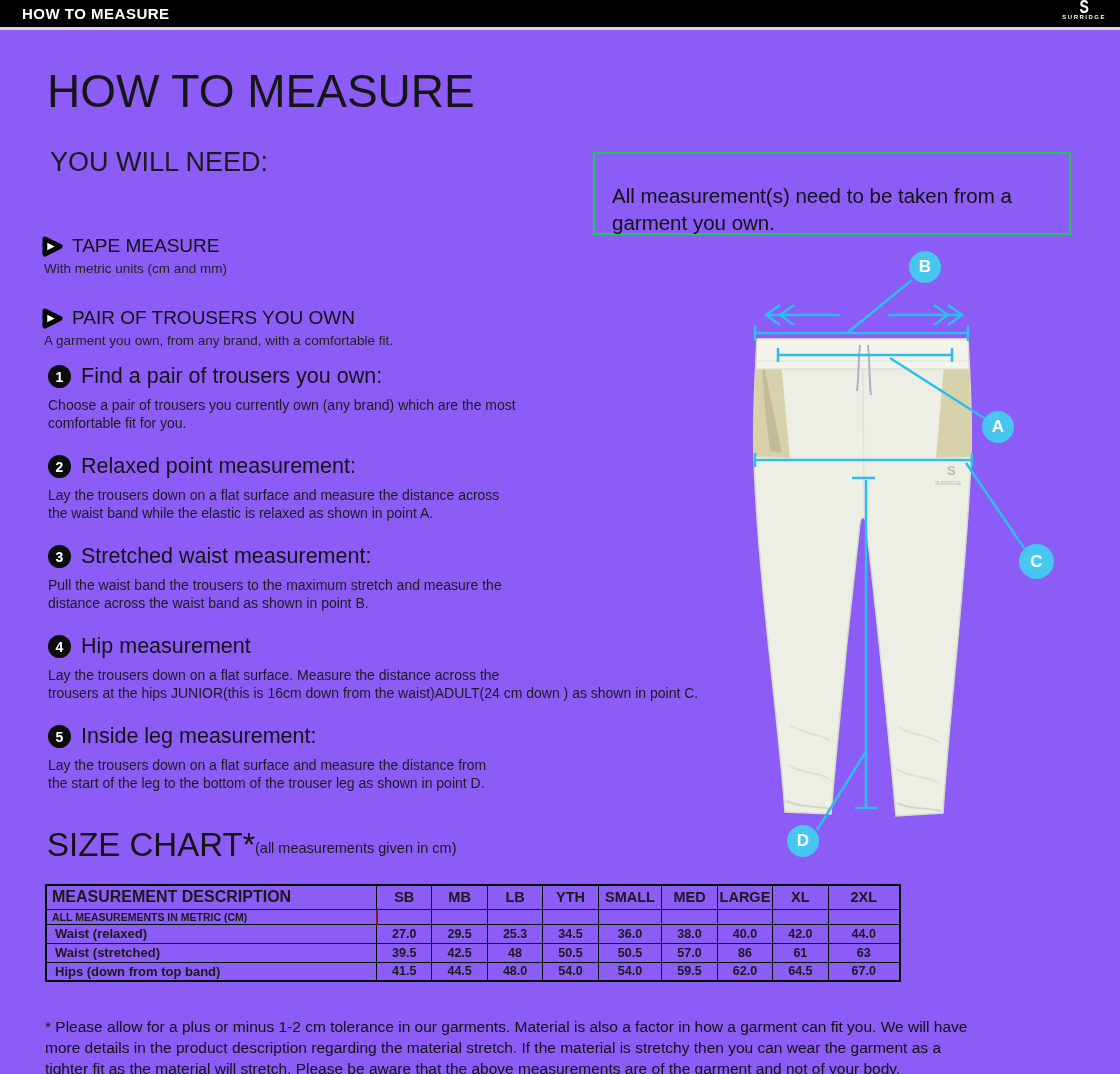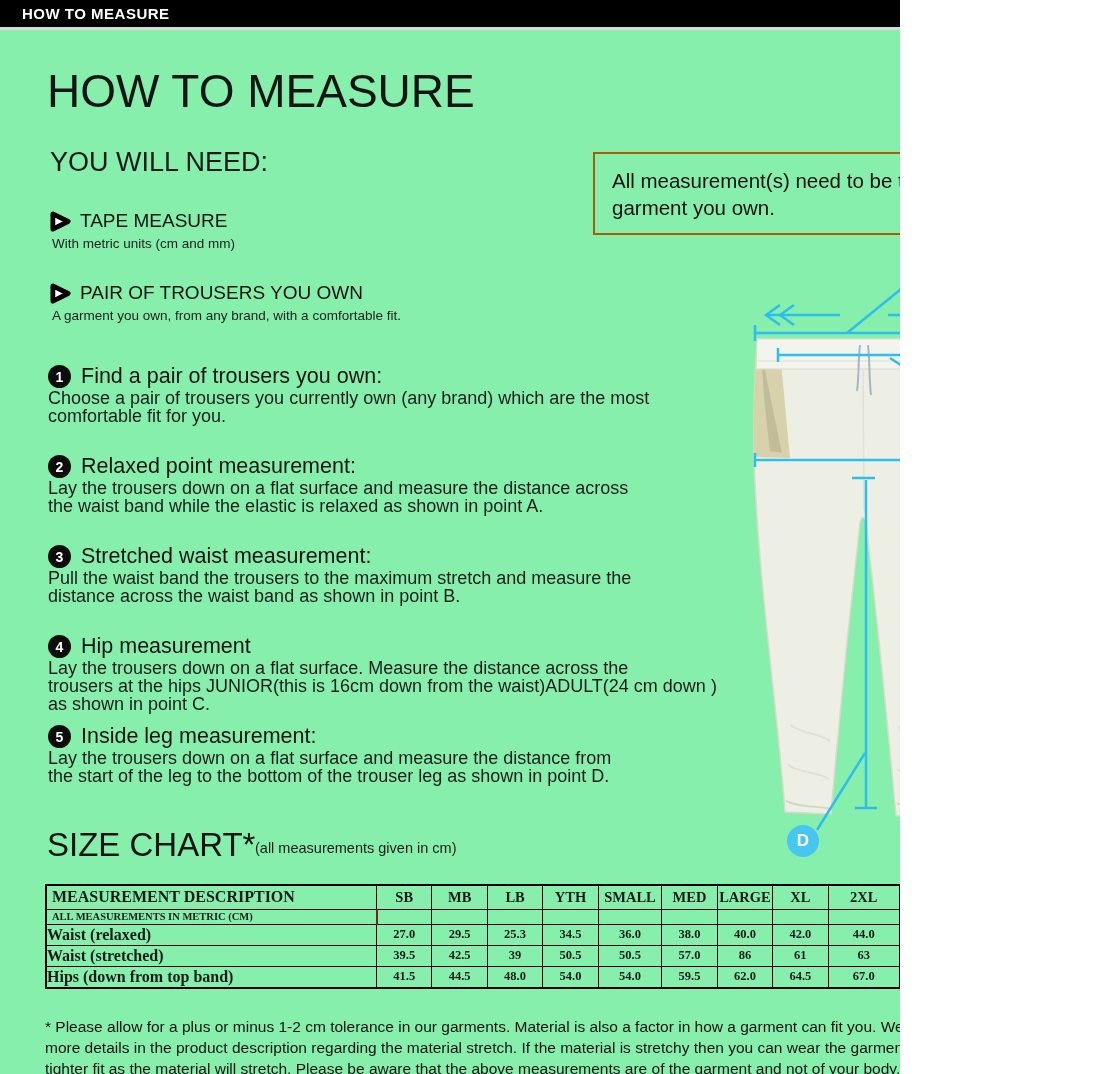--- a/index.html
+++ b/index.html
@@ -1,68 +1,68 @@
 <!DOCTYPE html>
 <html><head>
 <meta charset="utf-8">
 <style>
   * { margin:0; padding:0; box-sizing:border-box; }
   html,body { background:#ffffff; }
   body { font-family:"Liberation Sans", sans-serif; color:#1a1a1a; }
-  .page { position:relative; width:900px; height:1074px; background:#86efac; overflow:hidden; }
+  .page { position:relative; width:1120px; height:1074px; background:#8b5cf6; overflow:hidden; }
 
   
   .topbar { position:absolute; left:0; top:0; width:1120px; height:30px; background:#000;
             border-bottom:3px solid #d9d9d9; display:flex; align-items:center; }
   .topbar-title { color:#fff; font-size:15px; font-weight:bold; letter-spacing:.5px; margin-left:22px; }
   .brand { position:absolute; right:14px; top:1px; display:flex; flex-direction:column; align-items:center; color:#fff; }
   .brand-s { font-size:14px; font-weight:bold; line-height:13px; transform:scaleY(1.25); }
   .brand-name { font-size:6px; font-weight:bold; letter-spacing:1.5px; }
 
   
   .h1 { position:absolute; left:47px; top:64px; font-size:46px; letter-spacing:0; color:#151515; }
   .need-heading { position:absolute; left:50px; top:147px; font-size:27px; color:#1b1b1b; }
 
-  .need-item { position:absolute; left:50px; }
+  .need-item { position:absolute; left:42px;margin-top:25px; }
   .need-item .row { display:flex; align-items:center; gap:9px; }
   .need-title { font-size:19px; color:#111; }
   .need-sub { font-size:13.5px; color:#222; margin-top:4px; margin-left:2px; }
   .tri { width:21px; height:21px; flex:0 0 auto; }
 
   
   .step { position:absolute; left:48px; width:690px; }
   .step-head { display:flex; align-items:center; gap:10px; }
   .step-num { width:23px; height:23px; border-radius:50%; background:#0d0d0d; color:#fff;
               font-size:14px; font-weight:bold; display:flex; align-items:center; justify-content:center; flex:0 0 auto; }
   .step-title { font-size:21.5px; color:#141414; }
-  .step-body { font-size:18px; line-height:18px; color:#1c1c1c; white-space:pre-line; }
+  .step-body { font-size:14px; line-height:18px; color:#1c1c1c; margin-top:7px; white-space:pre-line; }
 
   
   .note-box { position:absolute; left:593px; top:152px; width:478px; height:83px;
-              border:2px solid #a16207; padding:13px 17px; font-size:20.5px; line-height:27px;
+              border:2px solid #22c55e; padding:28px 17px; font-size:20.5px; line-height:27px;
               color:#111; white-space:pre-line; }
 
   
   .diagram { position:absolute; left:700px; top:245px; width:380px; height:640px; }
   .diagram svg { position:absolute; left:0; top:0; }
   .marker { position:absolute; width:32px; height:32px; border-radius:50%; background:#47c6f0;
             color:#fff; font-size:17px; font-weight:bold; display:flex; align-items:center; justify-content:center; }
   .marker.mC { width:35px; height:35px; }
 
   
   .chart-heading { position:absolute; left:47px; top:826px; font-size:33px; color:#141414; }
   .chart-sub { position:absolute; left:255px; top:840px; font-size:14.5px; color:#1a1a1a;text-align:right; }
 
-  table.size { position:absolute; left:45px; top:884px; border-collapse:collapse; table-layout:fixed; width:856px;font-family:Liberation Serif, serif; }
+  table.size { position:absolute; left:45px; top:884px; border-collapse:collapse; table-layout:fixed; width:856px; }
   table.size th, table.size td { border:1px solid #000; font-weight:bold; overflow:hidden; white-space:nowrap; }
   table.size { border:2px solid #000; }
   th.desc { width:322px; text-align:left; font-size:16px; padding:2px 5px; height:24px; }
   th.size-col { font-size:14.5px; text-align:center; height:24px; }
   td.metric { font-size:10.5px; text-align:left; padding:1px 5px; height:15px; }
-  td.rlabel { font-size:16px; text-align:left; padding:1px 0; height:19px; border-right:2px solid #000; }
+  td.rlabel { font-size:13px; text-align:left; padding:1px 8px; height:19px; border-right:2px solid #000; }
   th.desc { border-right:2px solid #000; }
   td.val { font-size:12.5px; text-align:center; height:19px; }
   td.empty { height:15px; }
   col.c-small { width:62px; } col.c-2xl { width:70px; } col.c-std { width:54px; }
 
   
   .footnote { position:absolute; left:45px; top:1016px; width:1050px; font-size:15.5px;
               line-height:21px; color:#111; white-space:pre-line; }
 </style>
 </head>
@@ -266,21 +266,21 @@
       <td class="val">36.0</td>
       <td class="val">38.0</td>
       <td class="val">40.0</td>
       <td class="val">42.0</td>
       <td class="val">44.0</td>
     </tr>
     <tr>
       <td class="rlabel">Waist (stretched)</td>
       <td class="val">39.5</td>
       <td class="val">42.5</td>
-      <td class="val">39</td>
+      <td class="val">48</td>
       <td class="val">50.5</td>
       <td class="val">50.5</td>
       <td class="val">57.0</td>
       <td class="val">86</td>
       <td class="val">61</td>
       <td class="val">63</td>
     </tr>
     <tr>
       <td class="rlabel">Hips (down from top band)</td>
       <td class="val">41.5</td>

